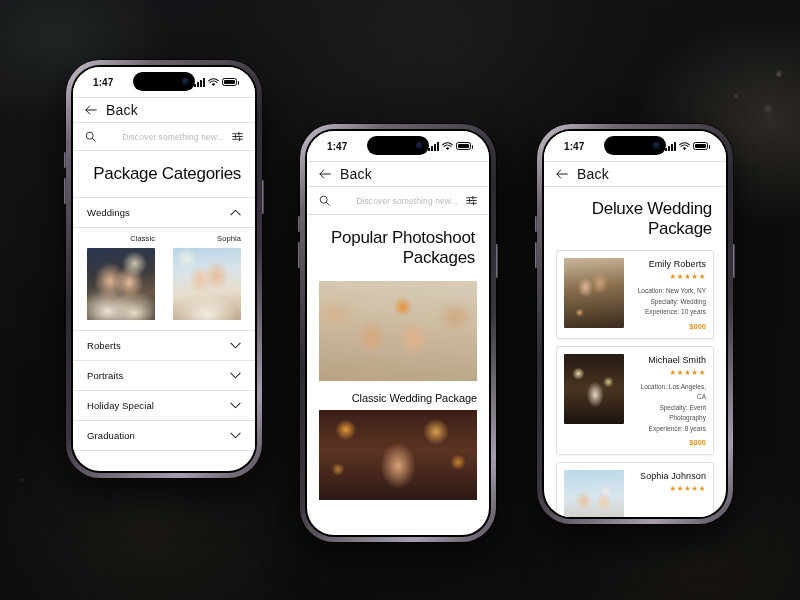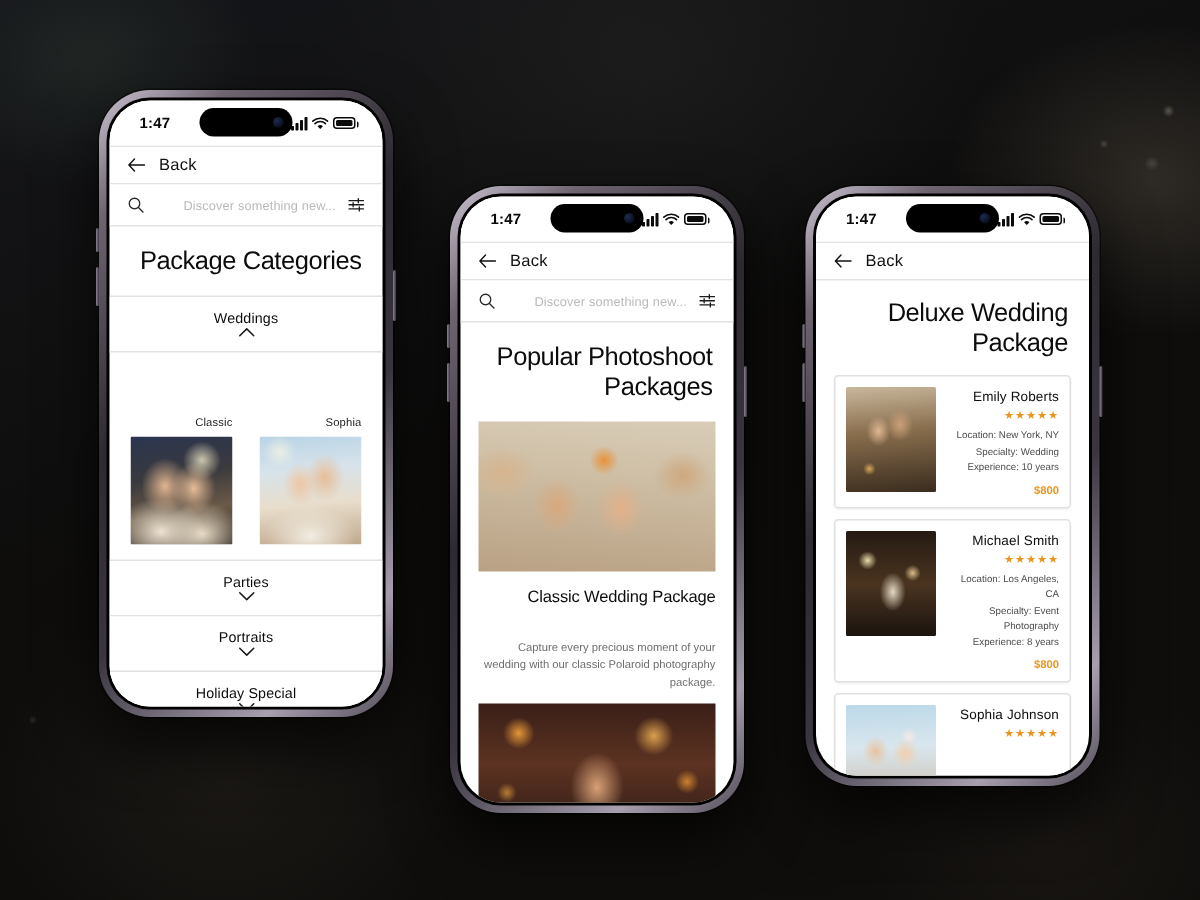--- a/index.html
+++ b/index.html
@@ -86,41 +86,41 @@
   .batt { width: 15px; height: 8px; border: 1.2px solid #0a0a0a; border-radius: 2.5px; position: relative; }
   .batt:before { content:""; position:absolute; inset:1px; background:#0a0a0a; border-radius:1px; }
   .batt:after { content:""; position:absolute; right:-3px; top:2.2px; width:1.5px; height:3.4px; background:#0a0a0a; border-radius:0 1px 1px 0; }
 
   
   .navbar {
     height: 26px; display: flex; align-items: center; gap: 9px;
     padding: 0 12px; border-top: 1px solid #e2e2e2; border-bottom: 1px solid #e2e2e2;
     background: #fff;
   }
-  .nav-label { font-size: 11px; color: #111; letter-spacing: .2px; }
+  .nav-label { font-size: 14px; color: #111; letter-spacing: .2px; }
 
   .searchbar {
     height: 28px; display: flex; align-items: center; gap: 8px;
     padding: 0 12px; border-bottom: 1px solid #e2e2e2; background: #fff;
   }
   .search-ph { flex: 1; font-size: 8.5px; color: #b9b9b9; letter-spacing: .1px; }
 
   
   .page-head { padding: 13px 14px 13px; border-bottom: 1px solid #e2e2e2; }
   .page-title { font-size: 17px; line-height: 1.18; font-weight: 400; color: #0c0c0c; letter-spacing: -.3px; }
   .page-sub { font-size: 8px; line-height: 1.45; color: #565656; margin-top: 8px; }
 
   
   .acc-row {
     display: flex; align-items: center; justify-content: space-between;
-    padding: 9px 14px; border-bottom: 1px solid #e2e2e2; background: #fff; flex-direction: column;
+    padding: 9px 14px; border-bottom: 1px solid #e2e2e2; background: #fff;
   }
   .acc-label { font-size: 9.5px; color: #0c0c0c; letter-spacing: .1px; }
   .acc-body { padding: 6px 14px 10px; border-bottom: 1px solid #e2e2e2; }
-  .thumb-grid { display: flex; gap: 18px; margin-top: 36px; }
+  .thumb-grid { display: flex; gap: 18px; }
   .thumb-col { flex: 1; }
   .thumb-cap { font-size: 7.5px; color: #1b1b1b; margin-bottom: 5px; letter-spacing: .1px; }
   .thumb { width: 100%; height: 72px; border-radius: 1px; overflow: hidden; position: relative; }
 
   
   .ph-classic {
     background:
       radial-gradient(circle 18px at 70% 22%, rgba(255,245,210,.75), rgba(0,0,0,0) 70%),
       radial-gradient(ellipse 22px 26px at 34% 46%, #e0b590, rgba(0,0,0,0) 72%),
       radial-gradient(ellipse 20px 24px at 62% 48%, #e7bd98, rgba(0,0,0,0) 72%),
@@ -172,21 +172,21 @@
     background:
       radial-gradient(ellipse 12px 14px at 33% 44%, #e9c3a0, rgba(0,0,0,0) 72%),
       radial-gradient(ellipse 12px 14px at 66% 46%, #f0cfae, rgba(0,0,0,0) 72%),
       radial-gradient(circle 8px at 70% 30%, rgba(250,235,228,.85), rgba(0,0,0,0) 70%),
       linear-gradient(178deg, #bcd9e8 0%, #d9e6ee 40%, #cbb9a2 100%);
   }
 
   
   .hero-wrap { padding: 9px 12px 0; }
   .hero-img { width: 100%; height: 100px; }
-  .pkg-title { font-size: 11px; color: #0c0c0c; margin: 11px 12px 22px; letter-spacing: -.1px; }
+  .pkg-title { font-size: 11px; color: #0c0c0c; margin: 11px 12px 6px; letter-spacing: -.1px; }
   .pkg-desc { font-size: 7.5px; line-height: 1.5; color: #6e6e6e; margin: 0 12px 9px; }
   .hero2-wrap { padding: 0 12px; }
   .hero2-img { width: 100%; height: 90px; }
 
   
   .cards { padding: 0 12px; }
   .pcard {
     display: flex; gap: 9px; padding: 7px;
     border: 1px solid #e0e0e0; border-radius: 3px;
     background: #fff; margin-bottom: 7px;
@@ -269,21 +269,21 @@
             <div class="thumb ph-classic"></div>
           </div>
           <div class="thumb-col">
             <div class="thumb-cap">Sophia</div>
             <div class="thumb ph-deluxe"></div>
           </div>
         </div>
       </div>
 
       <div class="acc-row">
-        <span class="acc-label">Parties</span>
+        <span class="acc-label">Roberts</span>
         <svg width="11" height="7" viewBox="0 0 14 9">
           <path d="M1 1.5 7 7.4l6-5.9" stroke="#1a1a1a" stroke-width="1.3" fill="none" stroke-linecap="round" stroke-linejoin="round"></path>
         </svg>
       </div>
       <div class="acc-row">
         <span class="acc-label">Portraits</span>
         <svg width="11" height="7" viewBox="0 0 14 9">
           <path d="M1 1.5 7 7.4l6-5.9" stroke="#1a1a1a" stroke-width="1.3" fill="none" stroke-linecap="round" stroke-linejoin="round"></path>
         </svg>
       </div>
@@ -351,21 +351,20 @@
 
       <div style="padding:13px 14px 4px;">
         <div class="page-title">Popular Photoshoot Packages</div>
       </div>
 
       <div class="hero-wrap">
         <div class="hero-img ph-hero"></div>
       </div>
 
       <div class="pkg-title">Classic Wedding Package</div>
-      <div class="pkg-desc">Capture every precious moment of your wedding with our classic Polaroid photography package.</div>
 
       <div class="hero2-wrap">
         <div class="hero2-img ph-bokeh"></div>
       </div>
 
     </div>
   </div>
 </div>
 
 <div class="phone" id="phone3">

